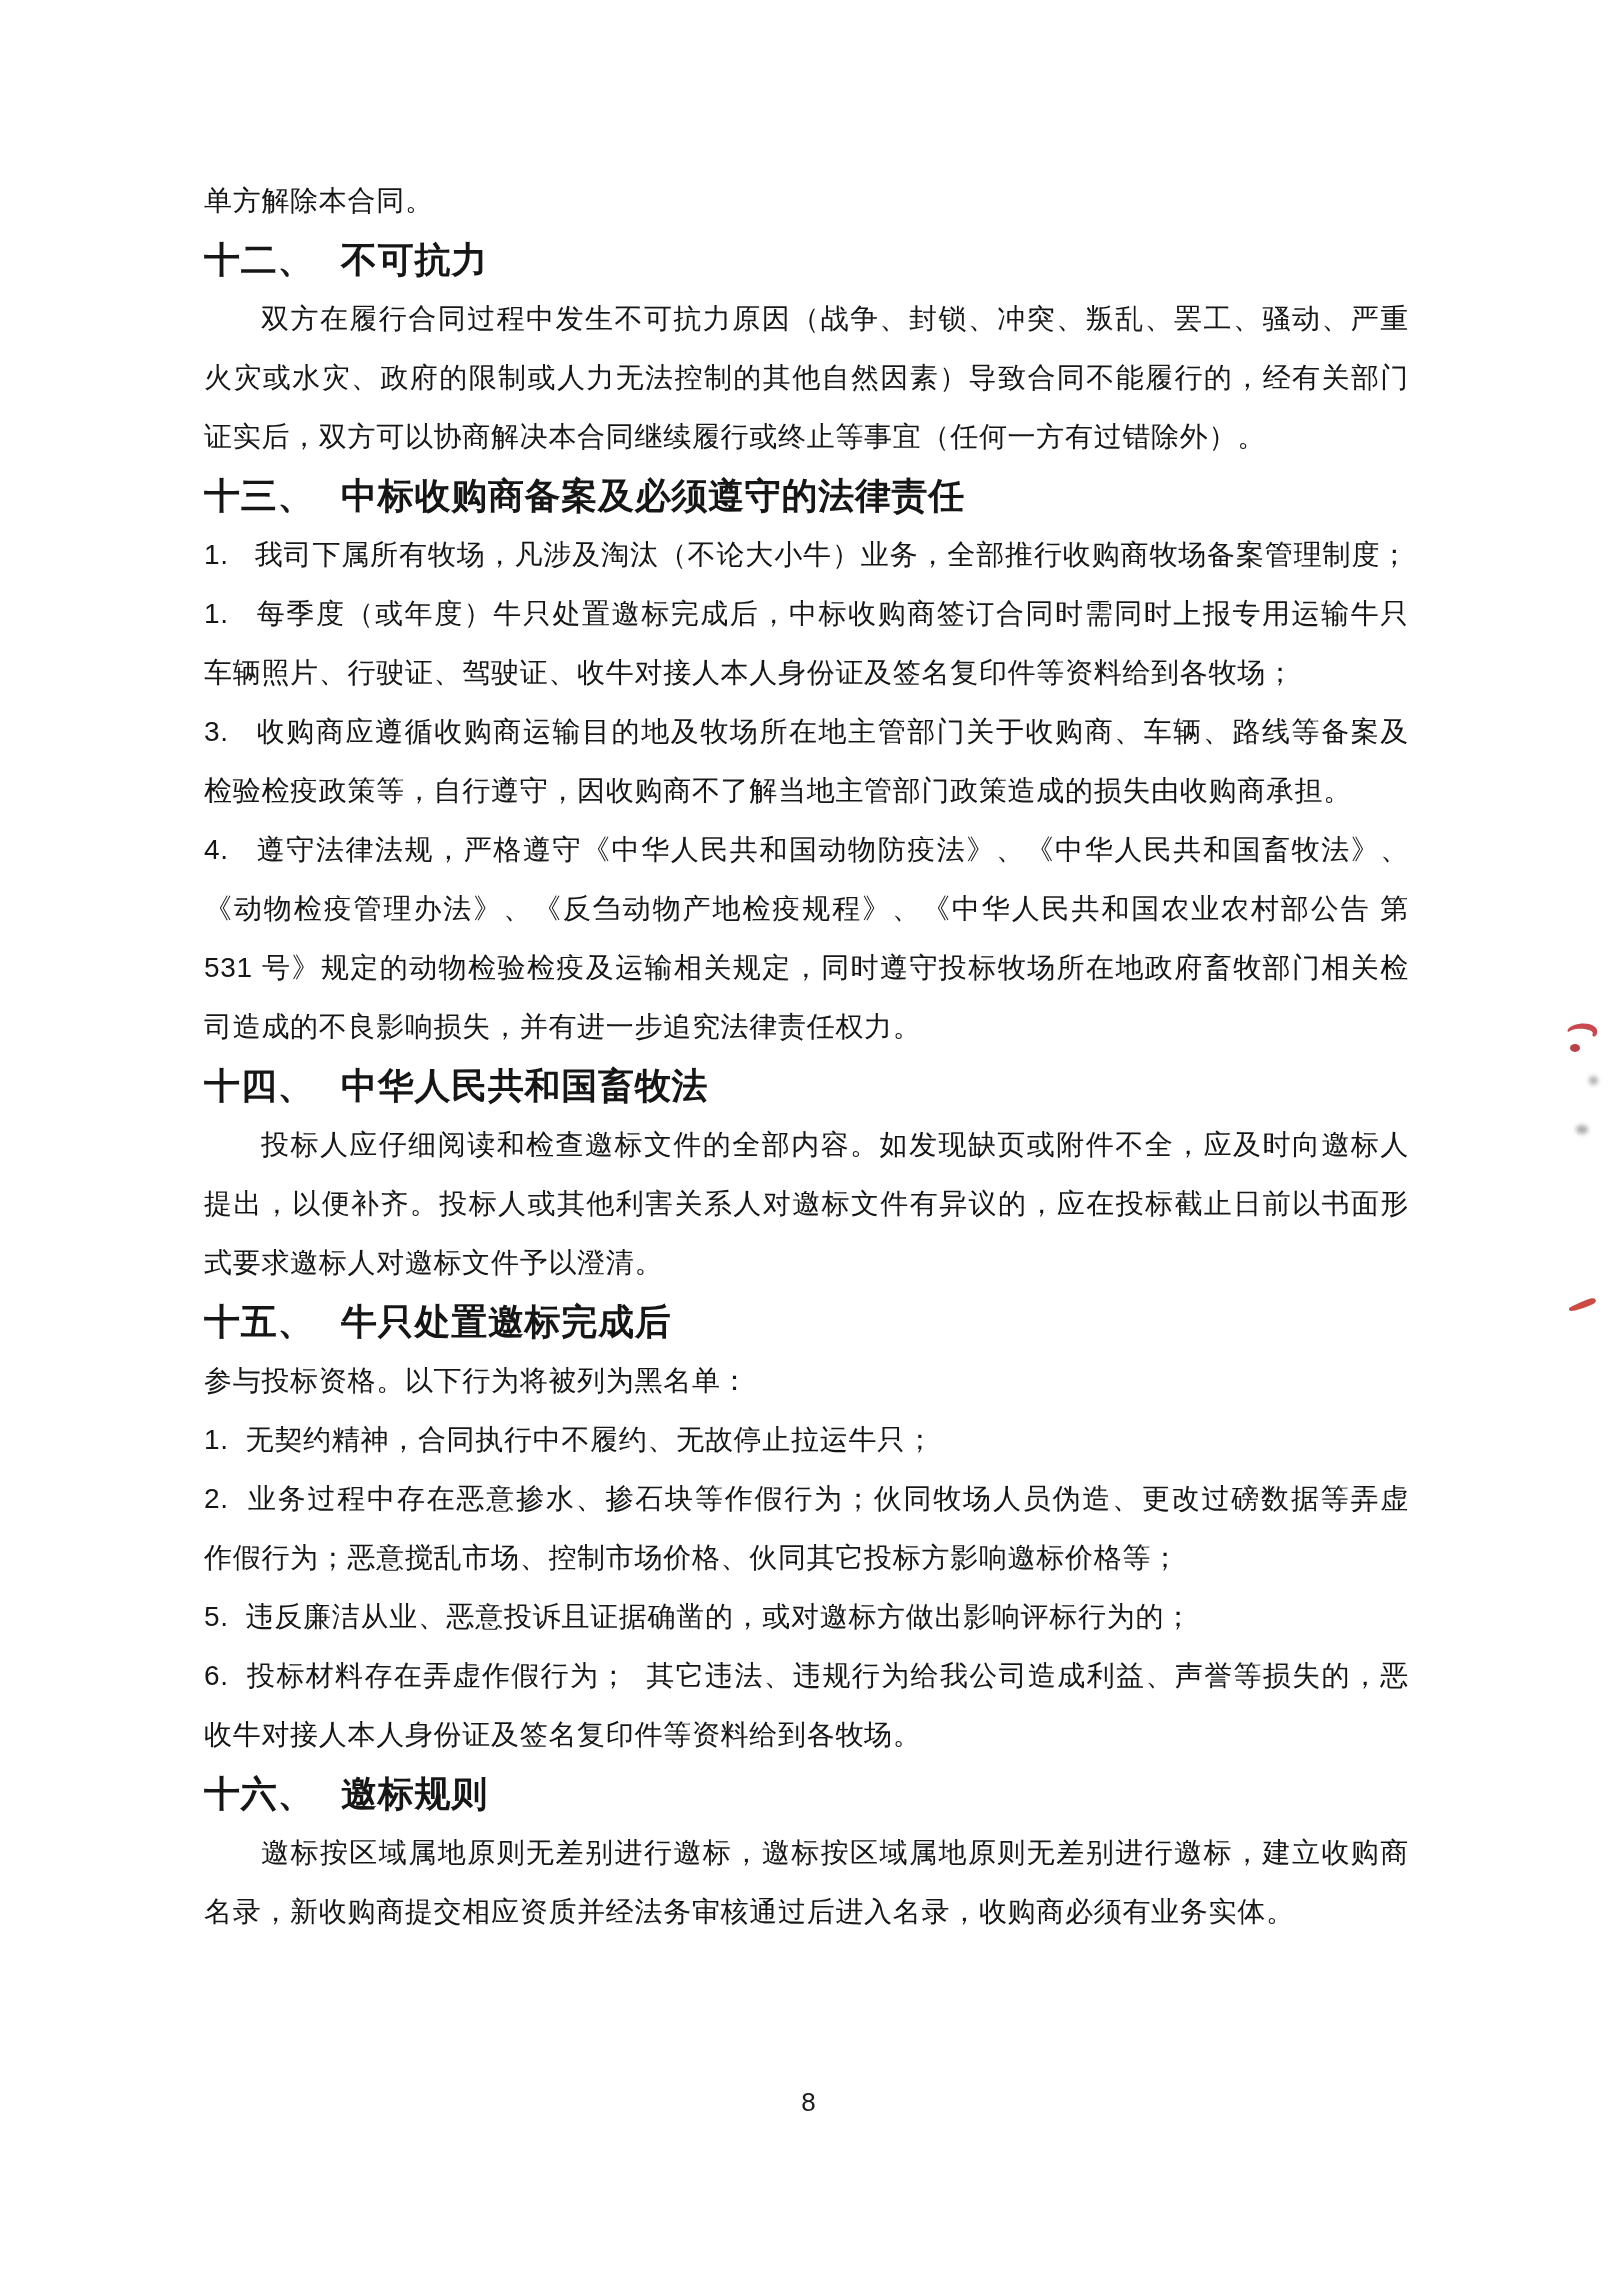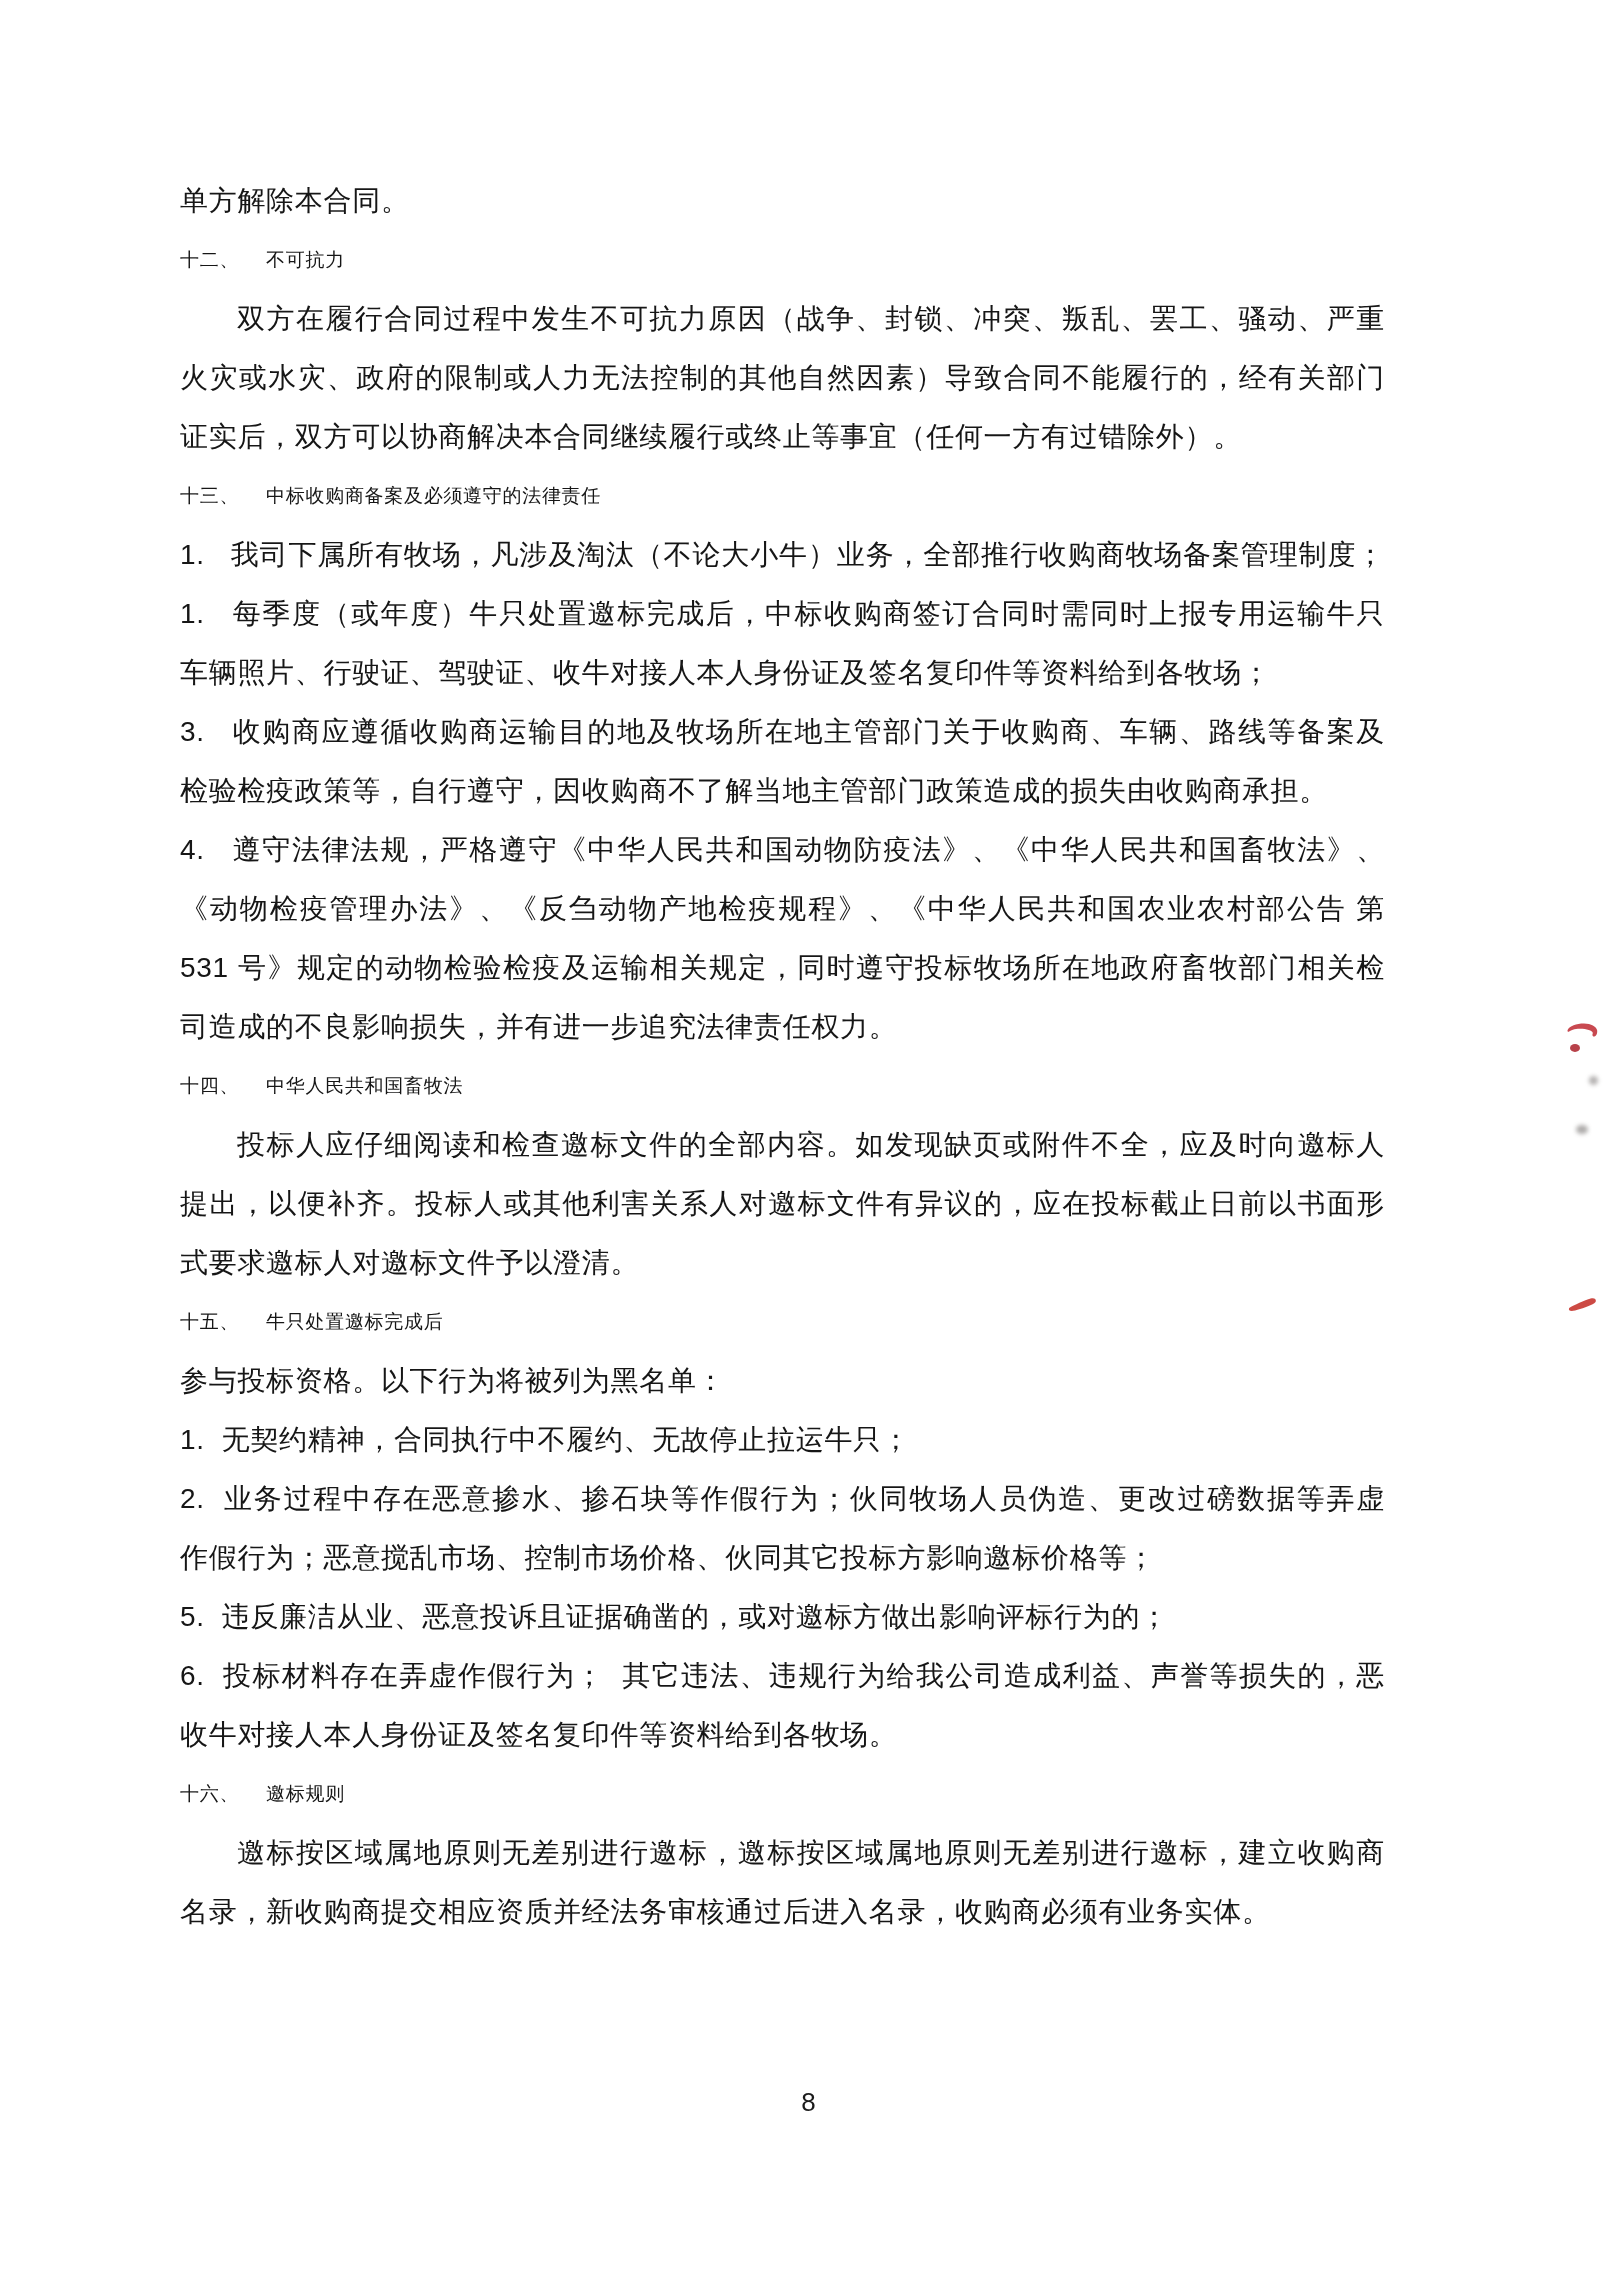--- a/index.html
+++ b/index.html
@@ -8,21 +8,21 @@
     position:relative;
     width:1617px;
     height:2284px;
     background:#ffffff;
     overflow:hidden;
     font-family:"Liberation Sans","DejaVu Sans",sans-serif;
     color:#161616;
   }
   .content{
     position:absolute;
-    left:180px;
+    left:204px;
     top:171px;
     width:1205px;
   }
   .line{
     font-size:28px;
     line-height:59px;
     height:59px;
     white-space:pre-wrap;
     color:#161616;
     letter-spacing:0.7px;
@@ -30,22 +30,22 @@
   .line.fill{
     text-align:justify;
     text-align-last:justify;
     text-justify:inter-character;
   }
   .line.ind2{
     text-indent:57px;
     font-family:Liberation Serif, serif;
   }
   .line.heading{
-    font-weight:normal;
-    font-size:19px;
+    font-weight:bold;
+    font-size:36px;
   }
   .heading .h-title{
     margin-left:27px;
   }
   .page-number{
     position:absolute;
     top:2087px;
     left:0;
     width:1617px;
     text-align:center;

